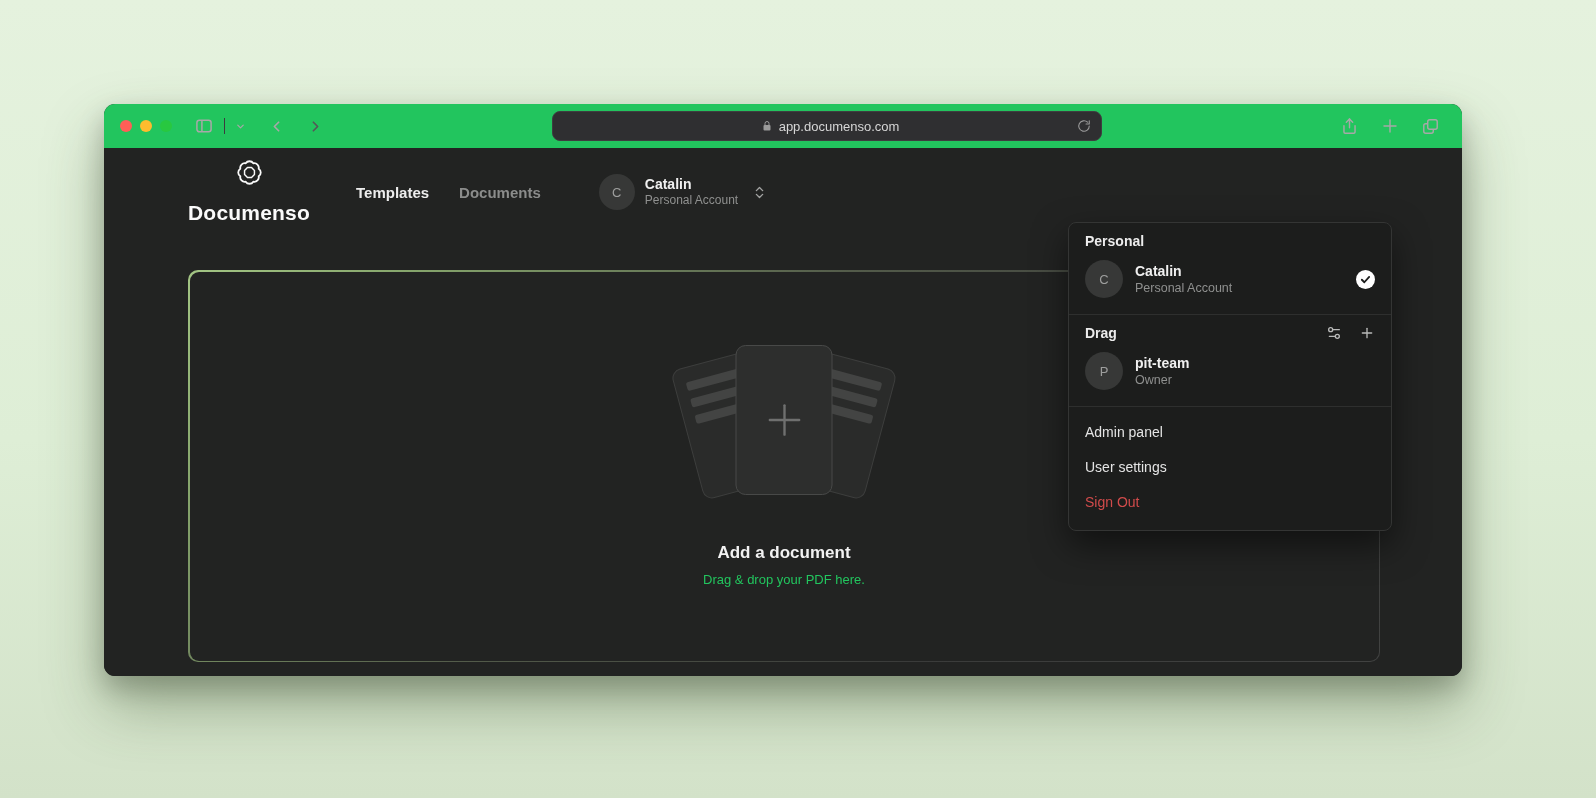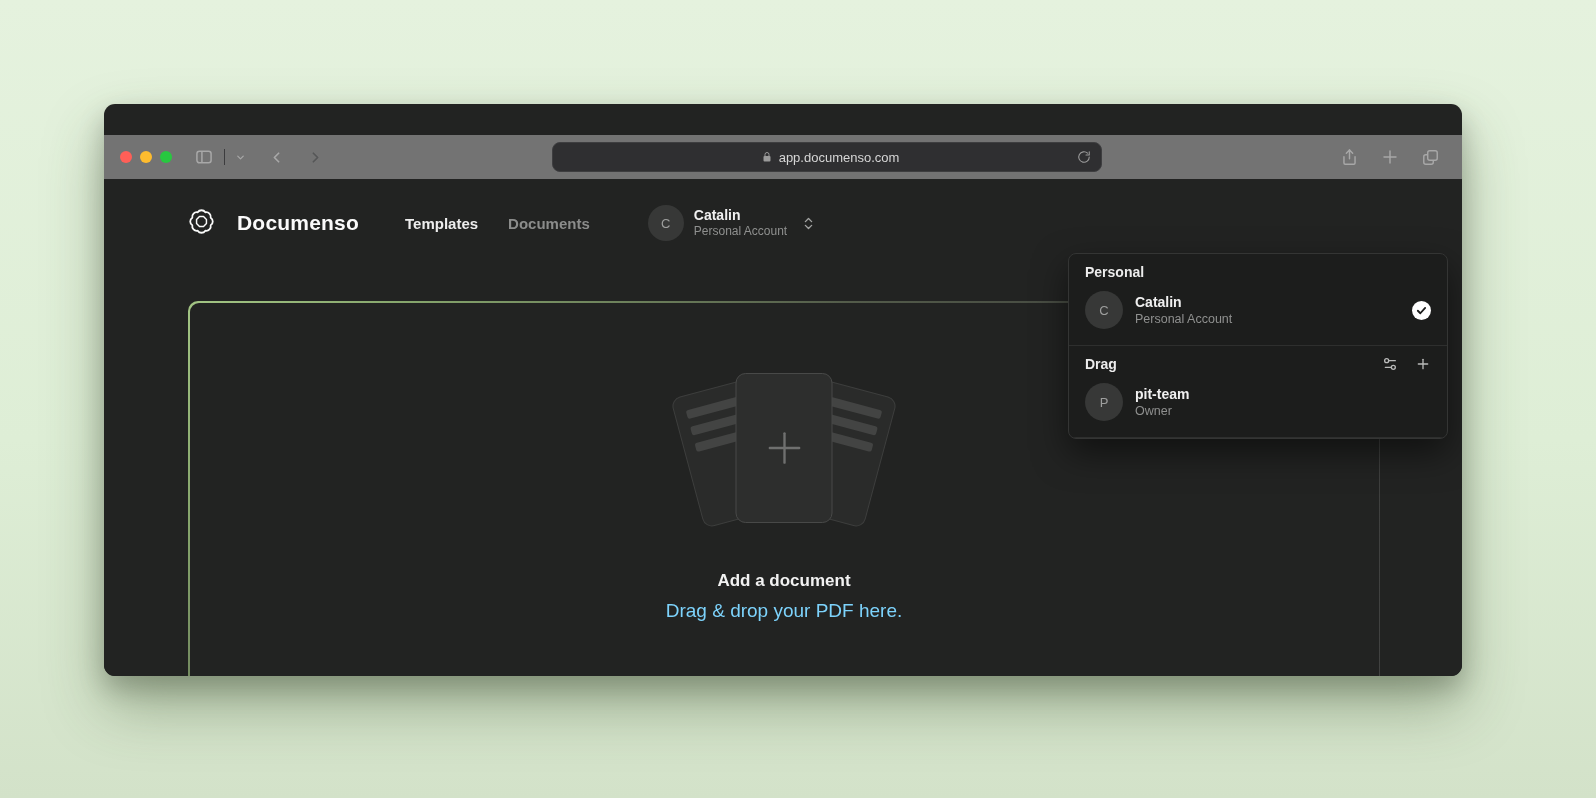--- a/index.html
+++ b/index.html
@@ -13,22 +13,22 @@
   
   .window {
     position:absolute; left:104px; top:104px; width:1358px; height:572px;
     border-radius:11px; overflow:hidden;
     box-shadow: 0 30px 60px rgba(55,75,40,.38), 0 12px 26px rgba(0,0,0,.22);
     background:#222322;
   }
 
   
   .chrome {
-    height:44px; background:#737373; display:flex; align-items:center;
-    padding:0 16px; gap:8px;margin-top:31px;
+    height:44px; background:#22c55e; display:flex; align-items:center;
+    padding:0 16px; gap:8px;
   }
   .traffic { display:flex; gap:8px; margin-right:14px; }
   .light { width:12px; height:12px; border-radius:50%; }
   .light.red { background:#ff5f57; }
   .light.yellow { background:#febc2e; }
   .light.green { background:#28c840; }
   .chrome-ic { display:flex; align-items:center; justify-content:center; color:#a8a8a8; }
   .chrome-ic svg { display:block; }
   .chrome-ic.dim { color:#555657; }
   .chev-sep { width:1px; height:16px; background:#3c3c3e; margin:0 2px; }
@@ -38,21 +38,21 @@
     border-radius:8px; display:flex; align-items:center; padding:0 10px;
     color:#d6d6d6; font-size:13px;
   }
   .urlbar .mid { flex:1; display:flex; align-items:center; justify-content:center; gap:6px; color:#d6d6d6; }
   .right-ics { display:flex; gap:22px; margin-left:10px; margin-right:6px; }
 
   
   .app { position:relative; height:528px; background:#222322; }
 
   .app-header { height:88px; display:flex; align-items:center; padding:0 84px; }
-  .brand { display:flex; align-items:center; gap:22px; color:#fafafa; }
+  .brand { display:flex; align-items:center; gap:11px; color:#fafafa;flex-direction:column; }
   .brand-name { font-size:21px; font-weight:700; letter-spacing:.2px; }
   .nav { display:flex; gap:30px; margin-left:46px; }
   .nav a { text-decoration:none; font-size:15px; font-weight:600; cursor:pointer; }
   .nav a.active { color:#ededed; }
   .nav a.idle { color:#8b8c8b; }
 
   .searchbar {
     margin-left:auto; width:375px; height:36px; background:#1d1e1d;
     border:1px solid #393a39; border-radius:9px; display:flex; align-items:center;
     padding:0 8px 0 12px; gap:9px;
@@ -97,25 +97,25 @@
   .card .bar.short { width:78%; }
   .card.left  { left:18px;  top:12px; transform:rotate(-15deg); }
   .card.right { right:18px; top:12px; transform:rotate(15deg); }
   .card.right .bar.short { align-self:flex-end; }
   .card.center {
     left:50%; top:0; transform:translateX(-50%); width:97px; height:150px;
     background:#2d2e2d; border-color:#484948; z-index:2;
     align-items:center; justify-content:center; padding:0;
   }
   .dz-title { font-size:17px; font-weight:700; color:#f2f2f2; margin-bottom:9px; }
-  .dz-sub { font-size:19px; color:#7dd3fc; }
+  .dz-sub { font-size:13px; color:#22c55e; }
 
   
   .dropdown {
-    position:absolute; left:964px; top:74px; width:380px; z-index:10;
+    position:absolute; left:964px; top:74px; width:324px; z-index:10;
     background:#1c1d1c; border:1px solid #343534; border-radius:8px;
     box-shadow: 0 14px 34px rgba(0,0,0,.5);
     overflow:hidden;
   }
   .dd-section { padding:10px 16px 13px; }
   .dd-label-row { display:flex; align-items:center; justify-content:space-between; margin-bottom:8px; }
   .dd-label { font-size:14px; font-weight:700; color:#ececec; }
   .dd-label-icons { display:flex; gap:17px; align-items:center; color:#b9bab9; }
   .dd-label-icons svg { display:block; cursor:pointer; }
   .dd-item { display:flex; align-items:center; gap:12px; padding:3px 0; cursor:pointer; }
@@ -313,17 +313,22 @@
           <span class="avatar a38">P</span>
           <span class="dd-item-text">
             <div class="dd-item-name">pit-team</div>
             <div class="dd-item-sub">Owner</div>
           </span>
         </div>
       </div>
 
       <div class="dd-divider"></div>
 
+      <div class="dd-menu">
+        <div class="dd-menu-item">Admin panel</div>
+        <div class="dd-menu-item">User settings</div>
+        <div class="dd-menu-item danger">Sign Out</div>
+      </div>
 
     </div>
 
   </div>
 </div>
 
 </body></html>

